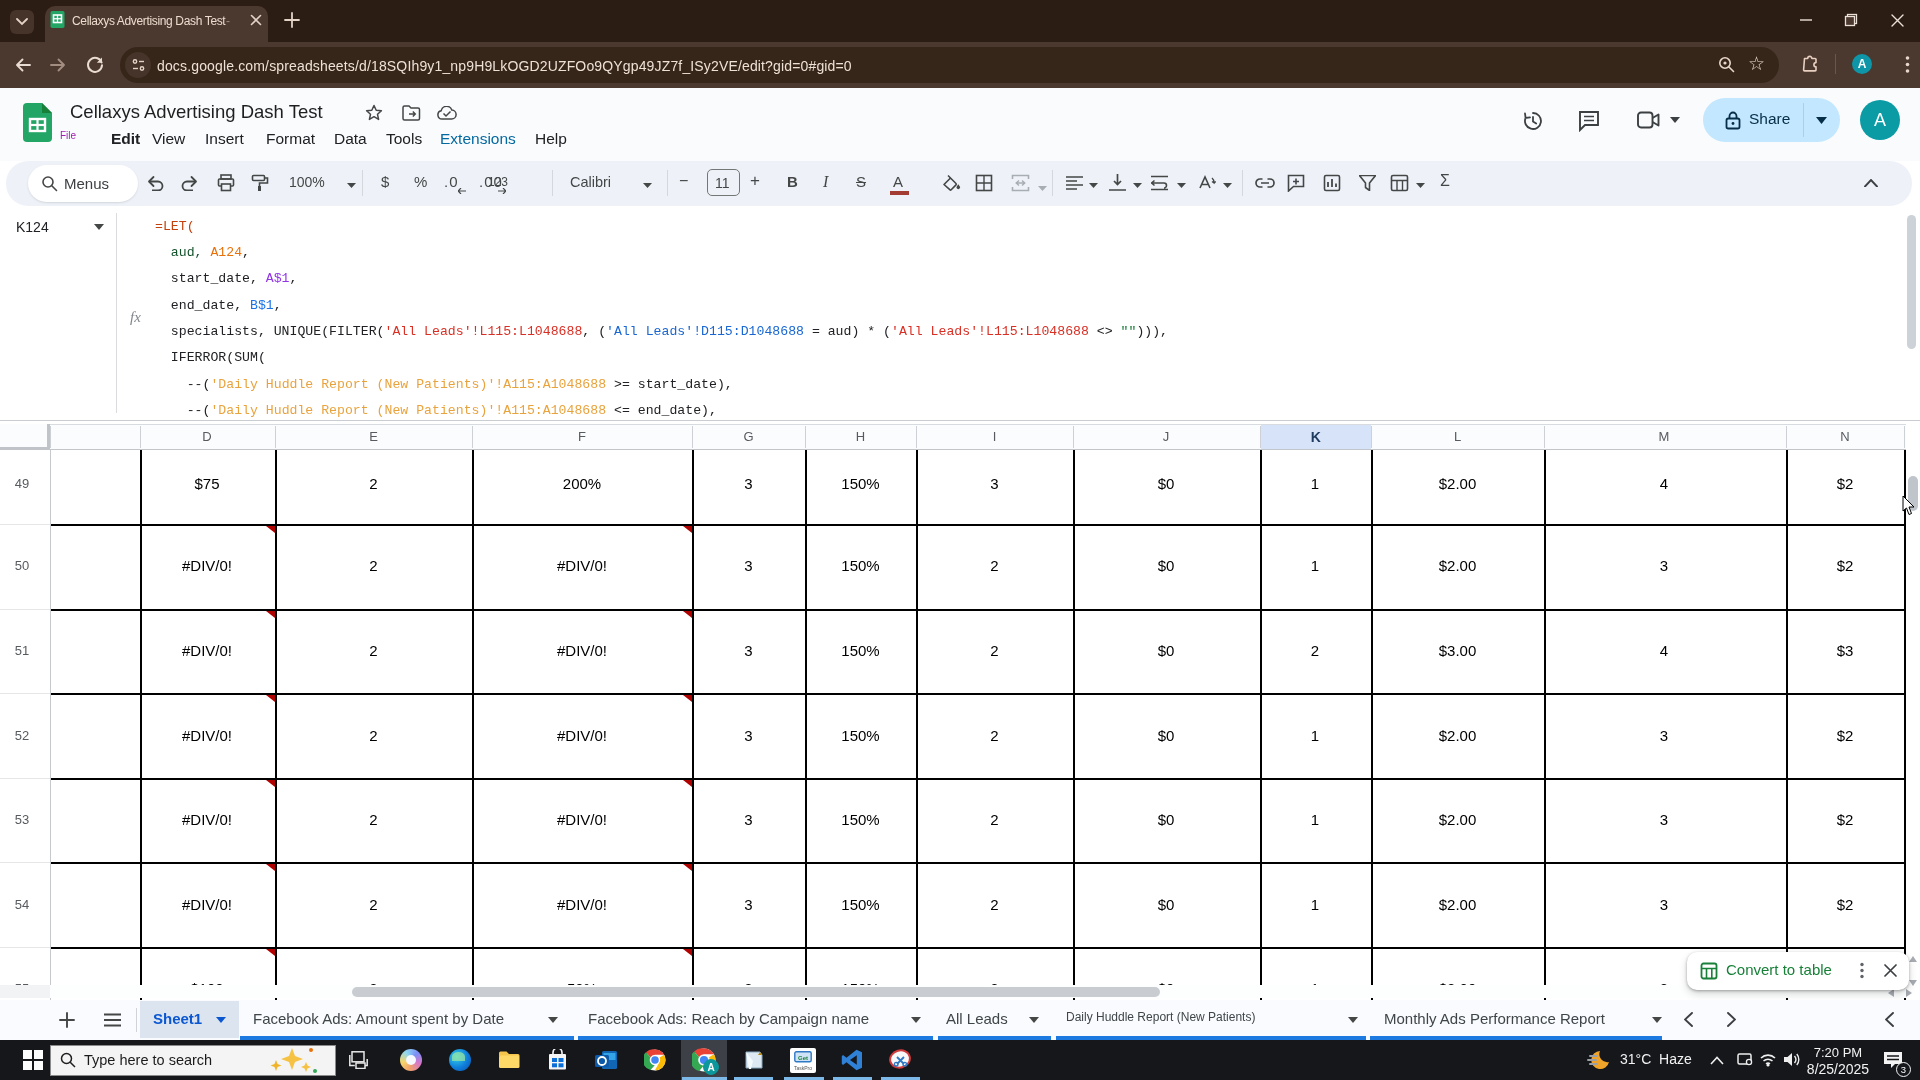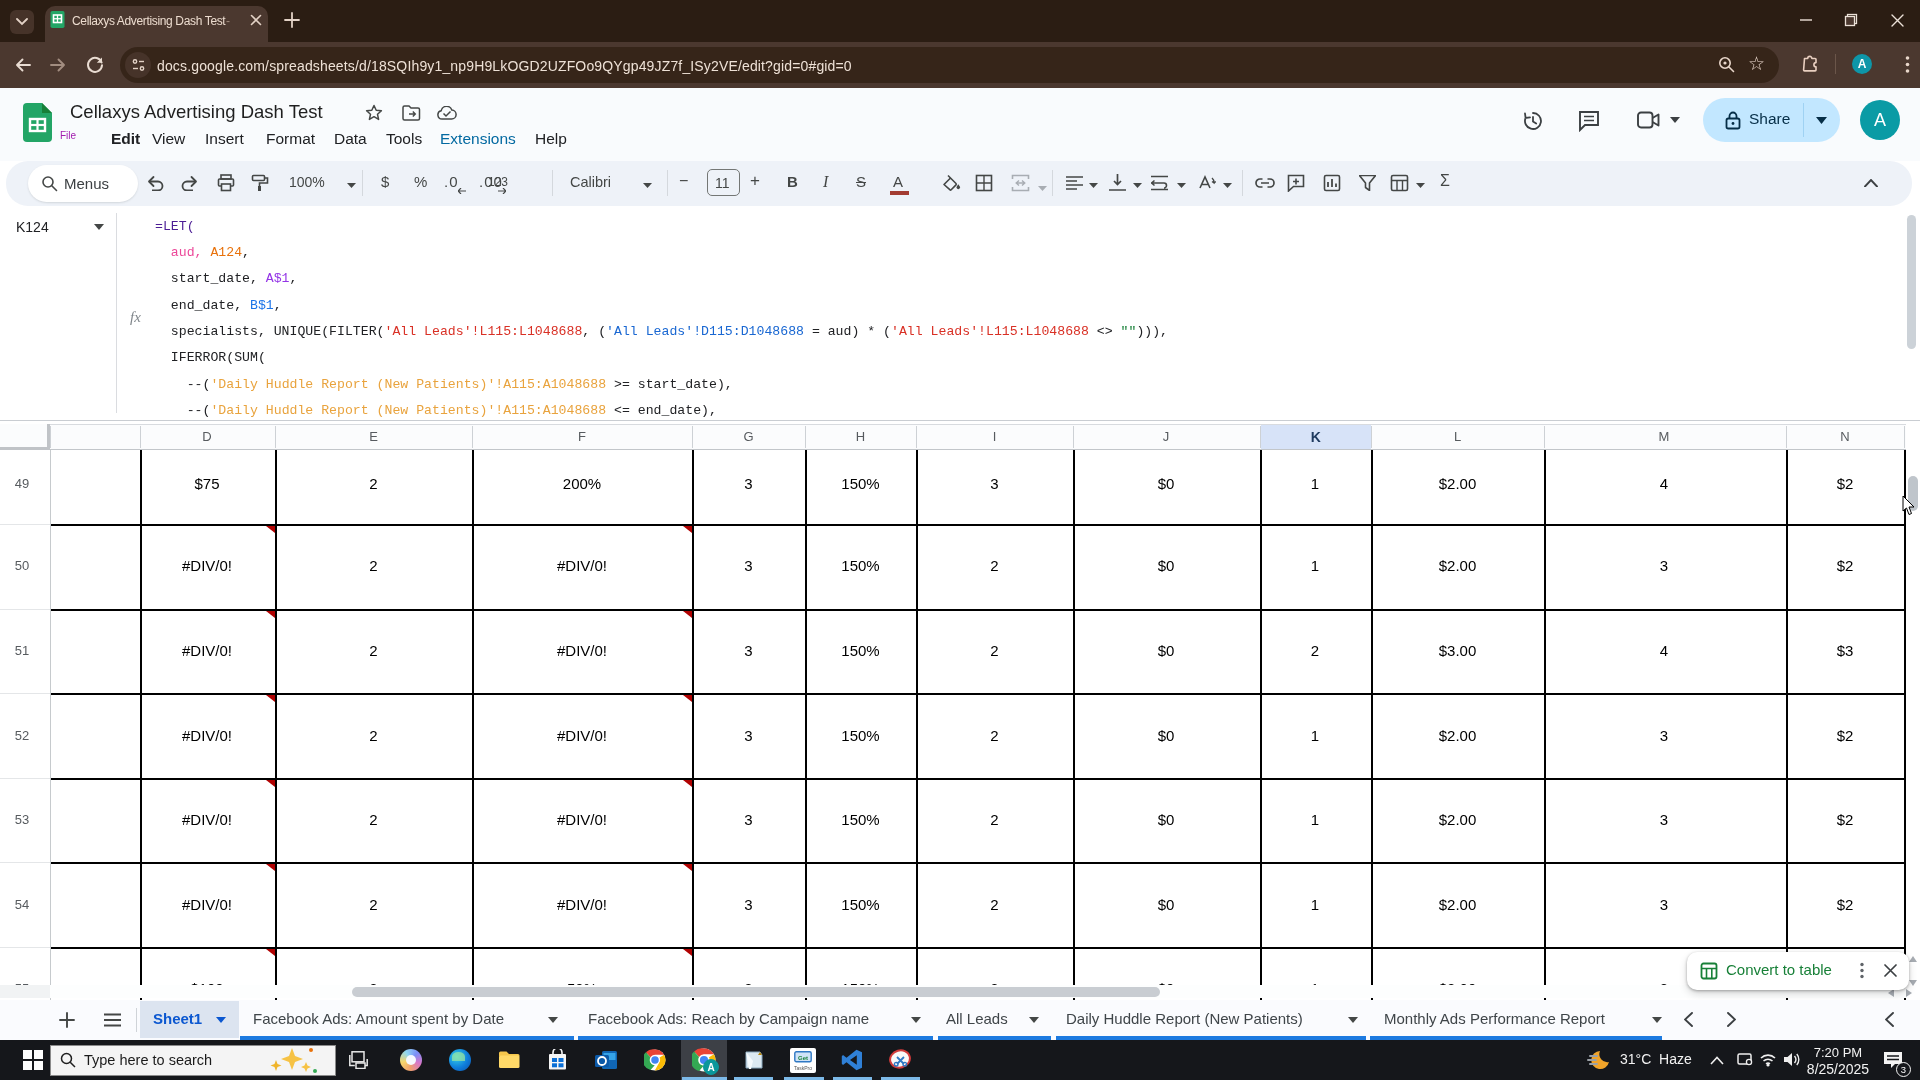--- a/index.html
+++ b/index.html
@@ -261,22 +261,22 @@
     <path d="M1 7.5 L7 1 L13 7.5" stroke="#3c4043" stroke-width="1.9" fill="none" stroke-linecap="round"></path>
   </svg>
 <div class="abs" style="left:0;top:207px;width:1920px;height:214px;background:#fff;border-bottom:1px solid #c9cdd2;"></div>
 <div class="abs" style="left:16px;top:219px;font-size:14px;color:#202124;">K124</div>
 <svg class="abs" style="left:94px;top:224px;" width="10" height="6">
     <path d="M0 0 L5 6 L10 0 z" fill="#444746"></path>
   </svg>
 <div class="abs" style="left:116px;top:213px;width:1px;height:200px;background:#dadce0;"></div>
 <div class="abs" style="left:130px;top:309px;font-size:15px;color:#80868b;font-style:italic;font-family:'Liberation Serif',serif;">fx</div>
 <div class="abs" style="left:1907px;top:215px;width:9px;height:134px;border-radius:4.5px;background:#ccd2d8;"></div>
-<div class="abs mono" style="left:155px;top:218.5px;font-size:13.2px;line-height:16px;white-space:pre;color:#202124;"><span style="color:#4c1d95;">=LET(</span></div>
-<div class="abs mono" style="left:155px;top:244.8px;font-size:13.2px;line-height:16px;white-space:pre;color:#202124;"><span style="color:#ec4899;">  aud, </span><span style="color:#e8710a;">A124</span><span style="color:#202124;">,</span></div>
+<div class="abs mono" style="left:155px;top:218.5px;font-size:13.2px;line-height:16px;white-space:pre;color:#202124;"><span style="color:#c2410c;">=LET(</span></div>
+<div class="abs mono" style="left:155px;top:244.8px;font-size:13.2px;line-height:16px;white-space:pre;color:#202124;"><span style="color:#14532d;">  aud, </span><span style="color:#e8710a;">A124</span><span style="color:#202124;">,</span></div>
 <div class="abs mono" style="left:155px;top:271.2px;font-size:13.2px;line-height:16px;white-space:pre;color:#202124;"><span style="color:#202124;">  start_date, </span><span style="color:#9334e6;">A$1</span><span style="color:#202124;">,</span></div>
 <div class="abs mono" style="left:155px;top:297.5px;font-size:13.2px;line-height:16px;white-space:pre;color:#202124;"><span style="color:#202124;">  end_date, </span><span style="color:#1a73e8;">B$1</span><span style="color:#202124;">,</span></div>
 <div class="abs mono" style="left:155px;top:323.8px;font-size:13.2px;line-height:16px;white-space:pre;color:#202124;"><span style="color:#202124;">  specialists, UNIQUE(FILTER(</span><span style="color:#d93025;">'All Leads'!L115:L1048688</span><span style="color:#202124;">, (</span><span style="color:#1967d2;">'All Leads'!D115:D1048688</span><span style="color:#202124;"> = aud) * (</span><span style="color:#d93025;">'All Leads'!L115:L1048688</span><span style="color:#202124;"> &lt;&gt; </span><span style="color:#188038;">""</span><span style="color:#202124;">))),</span></div>
 <div class="abs mono" style="left:155px;top:350.1px;font-size:13.2px;line-height:16px;white-space:pre;color:#202124;"><span style="color:#202124;text-align:right;">  IFERROR(SUM(</span></div>
 <div class="abs mono" style="left:155px;top:376.5px;font-size:13.2px;line-height:16px;white-space:pre;color:#202124;"><span style="color:#202124;">    --(</span><span style="color:#e9a33d;">'Daily Huddle Report (New Patients)'!A115:A1048688</span><span style="color:#202124;"> &gt;= start_date),</span></div>
 <div class="abs mono" style="left:155px;top:402.8px;font-size:13.2px;line-height:16px;white-space:pre;color:#202124;"><span style="color:#202124;">    --(</span><span style="color:#e9a33d;">'Daily Huddle Report (New Patients)'!A115:A1048688</span><span style="color:#202124;"> &lt;= end_date),</span></div>
 <div class="abs" style="left:0;top:423.5px;width:1906px;height:26px;background:#fbfcfd;border-top:1px solid #d8dbdf;border-bottom:1px solid #c2c6ca;"></div>
 <div class="abs ctr" style="left:1260.5px;top:424.5px;width:110.5px;height:24.5px;background:#d7e3f8;font-size:14px;font-weight:bold;color:#1e3a5f;">K</div>
 <div class="abs" style="left:192px;top:428.5px;width:30px;text-align:center;font-size:13px;color:#575b5f;">D</div>
 <div class="abs" style="left:358.5px;top:428.5px;width:30px;text-align:center;font-size:13px;color:#575b5f;">E</div>
@@ -479,21 +479,21 @@
 <div class="abs" style="left:588px;top:1010px;font-size:15px;font-weight:500;color:#3f4549;white-space:nowrap;">Facebook Ads: Reach by Campaign name</div>
 <svg class="abs" style="left:911px;top:1017px;" width="10" height="6">
     <path d="M0 0 L5 6 L10 0 z" fill="#444746"></path>
   </svg>
 <div class="abs" style="left:578px;top:1036px;width:355px;height:4px;background:#1c7ae0;"></div>
 <div class="abs" style="left:946px;top:1010px;font-size:15px;font-weight:500;color:#3f4549;white-space:nowrap;">All Leads</div>
 <svg class="abs" style="left:1029px;top:1017px;" width="10" height="6">
     <path d="M0 0 L5 6 L10 0 z" fill="#444746"></path>
   </svg>
 <div class="abs" style="left:938px;top:1036px;width:113px;height:4px;background:#1c7ae0;"></div>
-<div class="abs" style="left:1066px;top:1010px;font-size:15px;font-weight:500;color:#3f4549;white-space:nowrap;">Daily Huddle Report (New Patients)</div>
+<div class="abs" style="left:1066px;top:1010px;font-size:12px;font-weight:500;color:#3f4549;white-space:nowrap;">Daily Huddle Report (New Patients)</div>
 <svg class="abs" style="left:1348px;top:1017px;" width="10" height="6">
     <path d="M0 0 L5 6 L10 0 z" fill="#444746"></path>
   </svg>
 <div class="abs" style="left:1056px;top:1036px;width:310px;height:4px;background:#1c7ae0;"></div>
 <div class="abs" style="left:1384px;top:1010px;font-size:15px;font-weight:500;color:#3f4549;white-space:nowrap;">Monthly Ads Performance Report</div>
 <svg class="abs" style="left:1652px;top:1017px;" width="10" height="6">
     <path d="M0 0 L5 6 L10 0 z" fill="#444746"></path>
   </svg>
 <div class="abs" style="left:1370px;top:1036px;width:292px;height:4px;background:#1c7ae0;"></div>
 <svg class="abs" style="left:1684px;top:1012px;" width="9" height="15">

